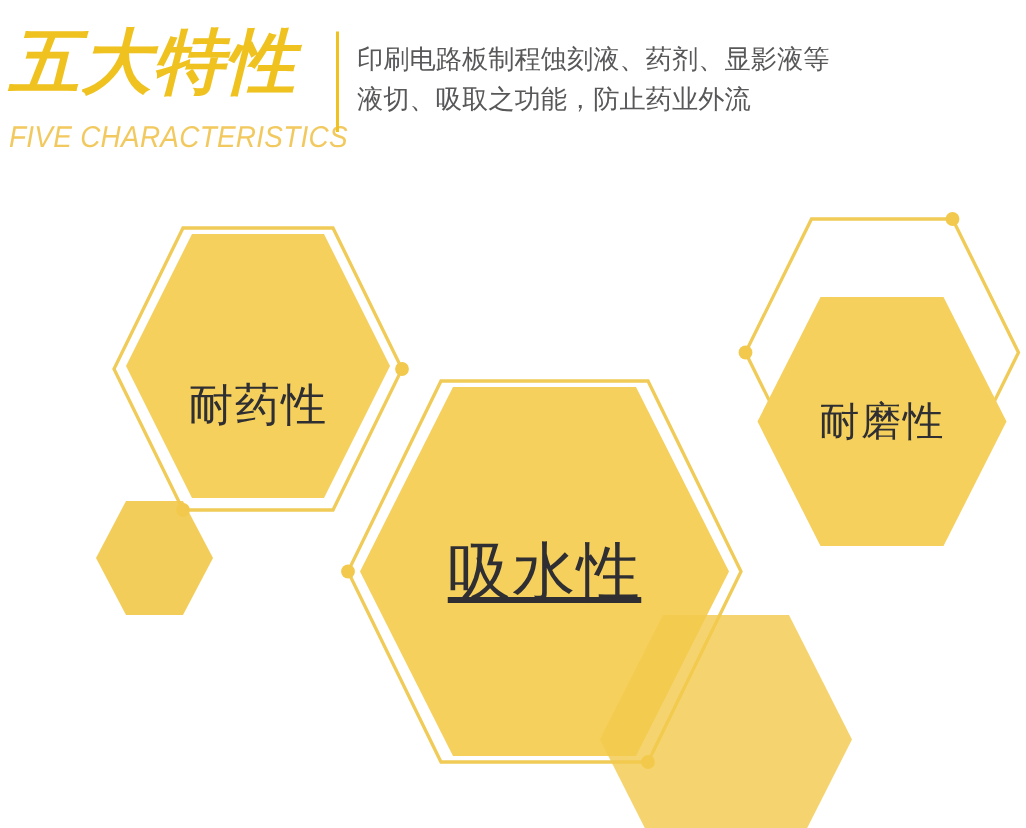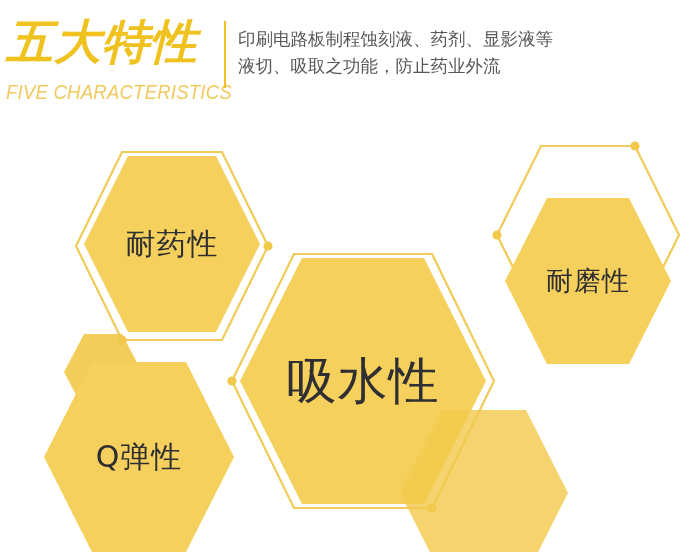--- a/index.html
+++ b/index.html
@@ -157,36 +157,30 @@
     <div class="hex" style="left:64px; top:206px;">
       <svg width="78" height="76" viewBox="0 0 78 76">
         <polygon points="20,0 58,0 78,38 58,76 20,76 0,38" fill="#F2C94C" opacity="0.92"></polygon>
       </svg>
     </div>
 
     <div class="hex" style="left:84px; top:28px; width:176px; height:176px;">
       <svg width="176" height="176" viewBox="0 0 176 176">
         <polygon points="44,0 132,0 176,88 132,176 44,176 0,88" fill="#F5D05C"></polygon>
       </svg>
-      <div class="hex-label" style="font-size:30px;">耐药性</div>
+      <div class="hex-label" style="font-size:30px;margin-top:26px;">耐药性</div>
     </div>
 
     <div class="hex" style="left:240px; top:130px; width:246px; height:246px;">
       <svg width="246" height="246" viewBox="0 0 246 246">
         <polygon points="62,0 184,0 246,123 184,246 62,246 0,123" fill="#F5D05C"></polygon>
       </svg>
-      <div class="hex-label" style="font-size:50px;">吸水性</div>
+      <div class="hex-label" style="font-size:42px;text-decoration:underline;">吸水性</div>
     </div>
 
-    <div class="hex" style="left:44px; top:234px; width:190px; height:190px;">
-      <svg width="190" height="190" viewBox="0 0 190 190">
-        <polygon points="48,0 142,0 190,95 142,190 48,190 0,95" fill="#F5D05C"></polygon>
-      </svg>
-      <div class="hex-label" style="font-size:30px;">Q弹性</div>
-    </div>
 
     <div class="hex" style="left:505px; top:22px; width:166px; height:166px;margin-top:48px;">
       <svg width="166" height="166" viewBox="0 0 166 166">
         <polygon points="42,0 124,0 166,83 124,166 42,166 0,83" fill="#F5D05C"></polygon>
       </svg>
       <div class="hex-label" style="font-size:27px;">耐磨性</div>
     </div>
 
     <div class="hex" style="left:400px; top:282px;">
       <svg width="168" height="166" viewBox="0 0 168 166">

